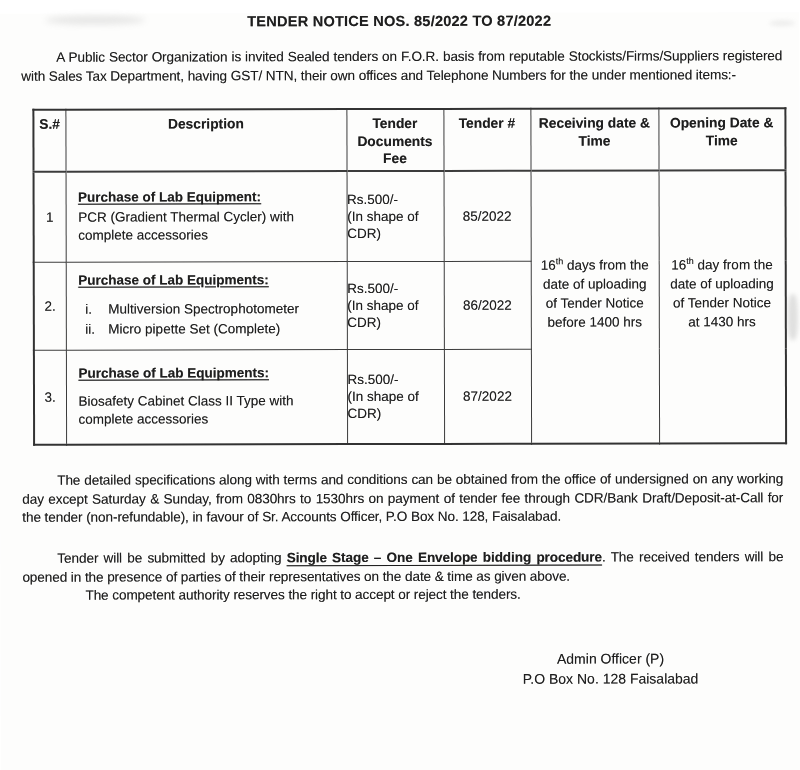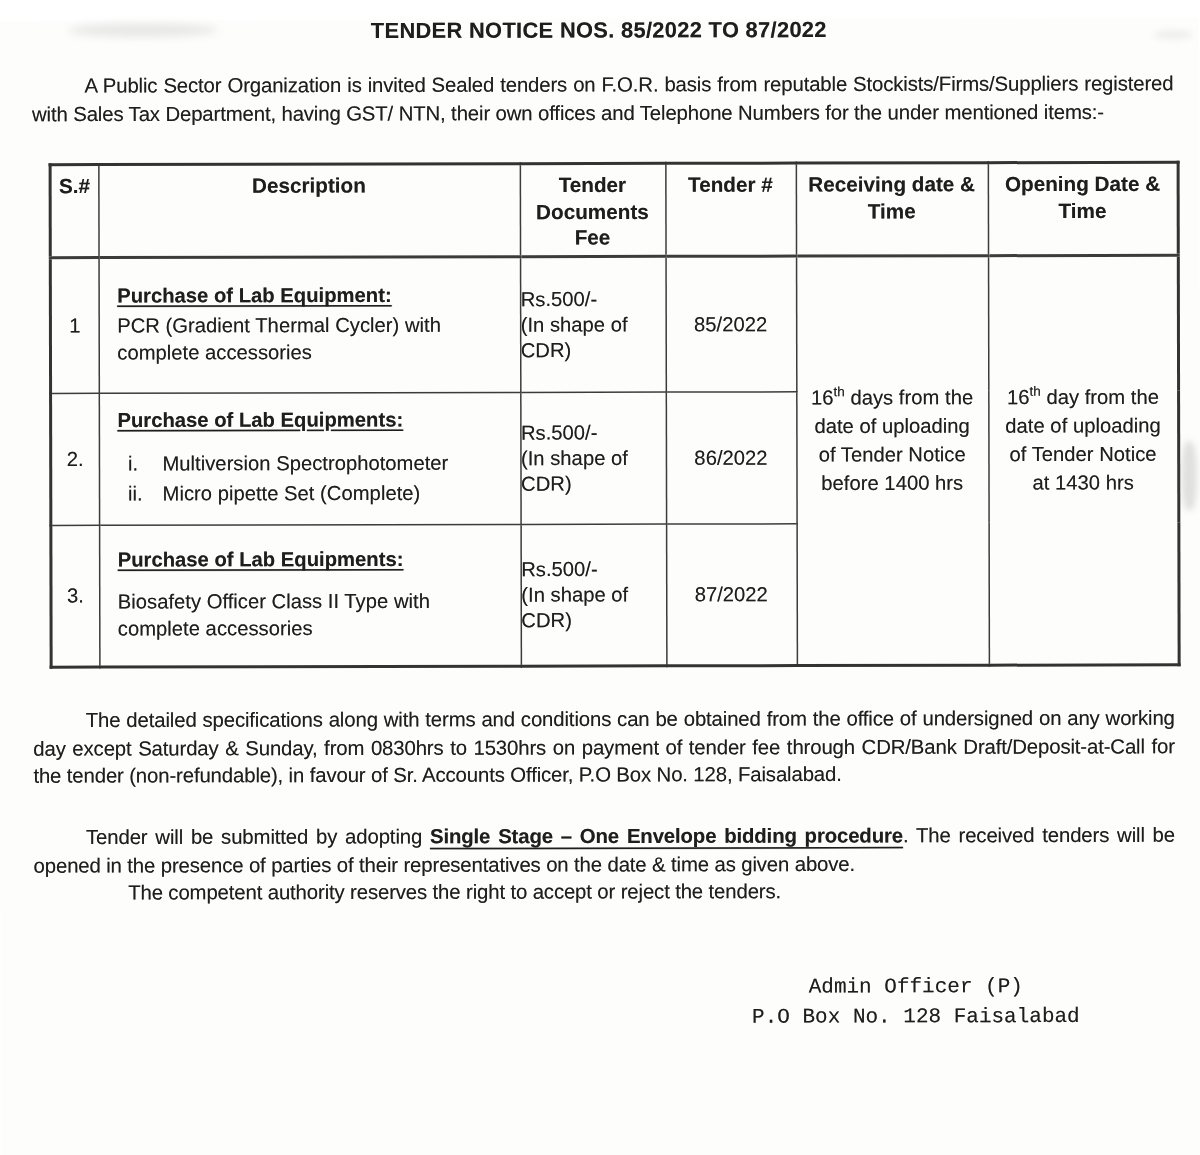--- a/index.html
+++ b/index.html
@@ -103,21 +103,20 @@
   td.merged { text-align: center; vertical-align: middle; padding: 0 7px; line-height: 19px; border-radius: 26px; }
   .merged-inner { position: relative; top: -14px; }
   sup { font-size: 9px; line-height: 0; }
 
   .signature {
     margin: 44px 40px 0 auto;
     width: 300px;
     text-align: center;
     font-size: 14px;
     line-height: 20.5px;
-    font-family: Liberation Mono, monospace;
   }
 </style>
 </head>
 <body>
 
 <div class="page">
   <div class="artifact a1"></div>
   <div class="artifact a2"></div>
   <div class="artifact a3"></div>
 
@@ -183,21 +182,21 @@
           <div>Rs.500/-</div>
           <div>(In shape of</div>
           <div>CDR)</div>
         </td>
         <td class="tno">86/2022</td>
       </tr>
       <tr class="r3">
         <td class="sno">3.</td>
         <td class="desc">
           <div class="desc-heading gap">Purchase of Lab Equipments:</div>
-          <div class="desc-body">Biosafety Officer Class II Type with complete accessories</div>
+          <div class="desc-body">Biosafety Cabinet Class II Type with complete accessories</div>
         </td>
         <td class="fee">
           <div>Rs.500/-</div>
           <div>(In shape of</div>
           <div>CDR)</div>
         </td>
         <td class="tno">87/2022</td>
       </tr>
     </tbody>
   </table>

